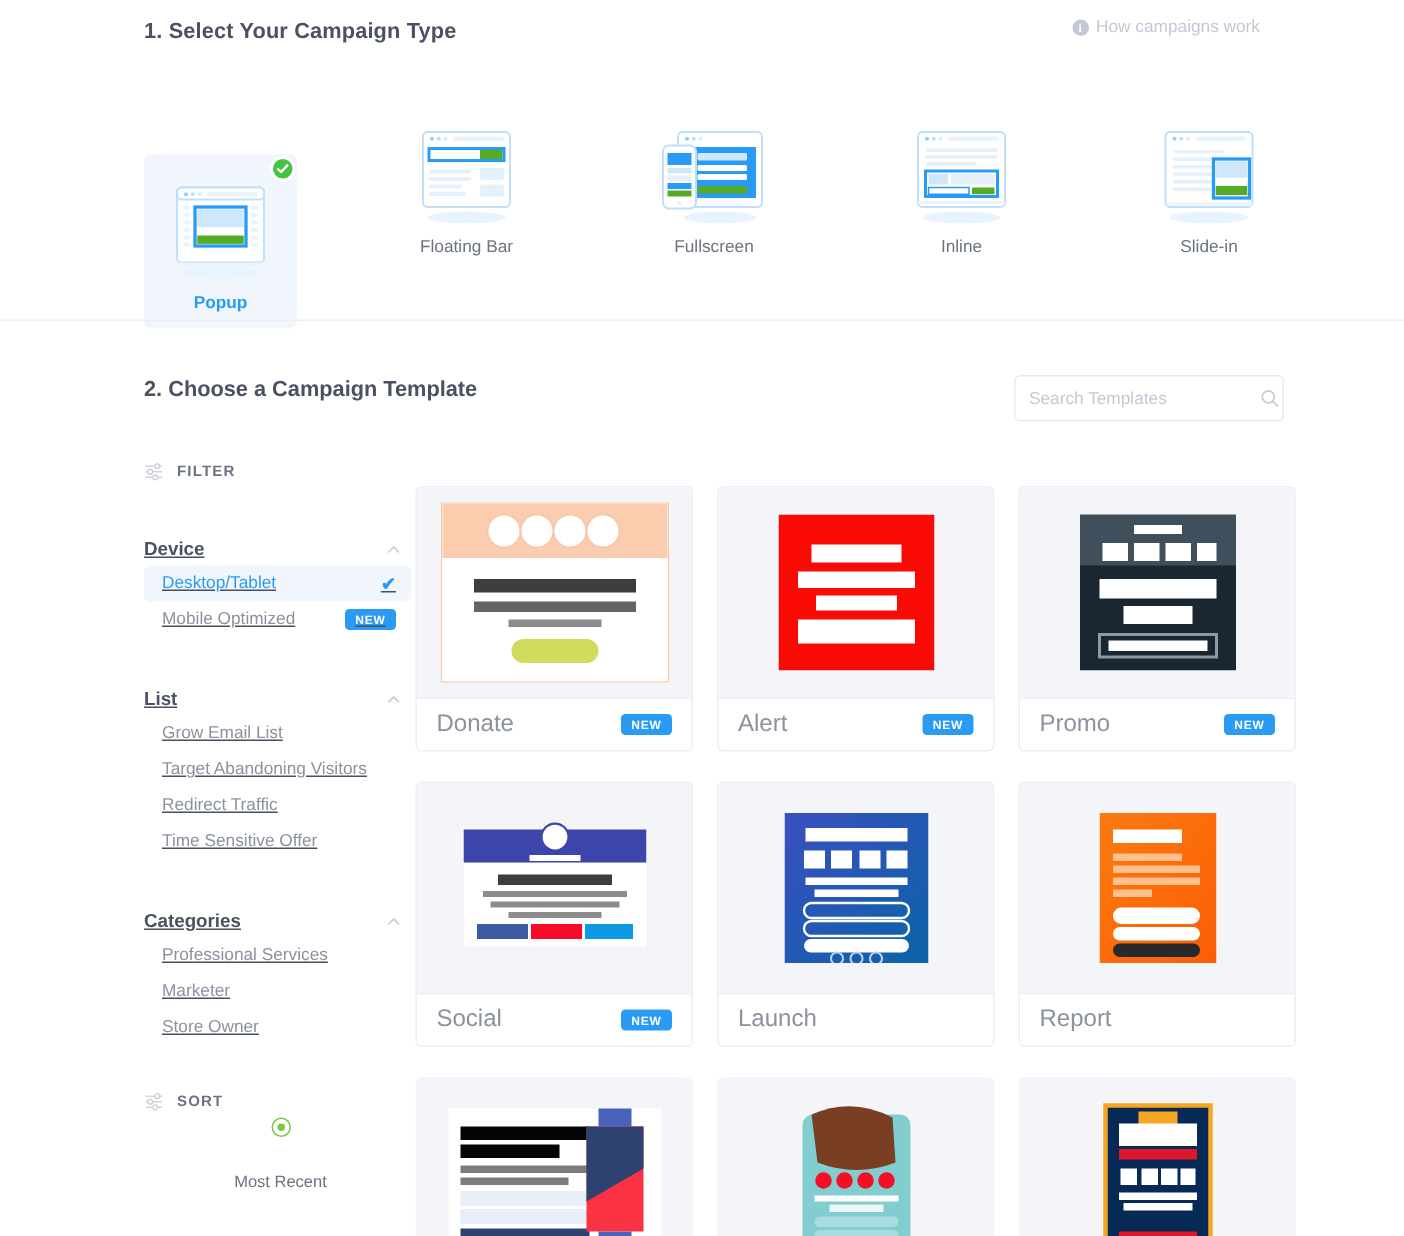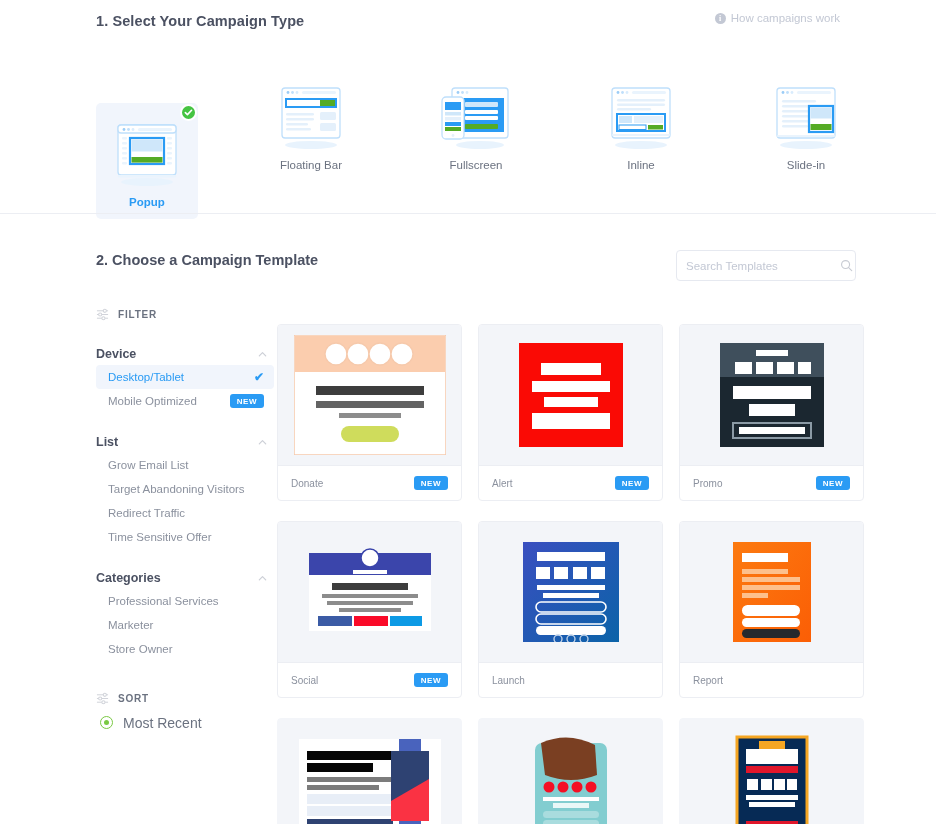--- a/index.html
+++ b/index.html
@@ -70,41 +70,41 @@
   .search-ico { width: 13px; height: 13px; opacity:.55; }
 
   
   .sidebar { position: absolute; left: 96px; top: 303px; width: 178px; }
   .side-head {
     display: flex; align-items: center; gap: 9px;
     font-size: 10px; font-weight: bold; color: #6b7280; letter-spacing: .8px;
     height: 22px;
   }
   .filter-ico { width: 13px; height: 13px; opacity: .45; }
-  .grp { margin-top: 18px; }
+  .grp { margin-top: 30px; text-decoration: underline; }
   .grp-title {
     display: flex; align-items: center; justify-content: space-between;
     font-size: 12.5px; font-weight: bold; color: #4b5162; padding: 0 6px 0 0;
     height: 22px;
   }
   .chev { width: 11px; height: 11px; opacity:.5; }
   .opt {
     height: 24px; display: flex; align-items: center; justify-content: space-between;
     padding: 0 10px 0 12px; font-size: 11.5px; color: #8b919e; border-radius: 4px;
   }
   .opt.active { background: #f1f5fc; color: #2a9bf4; }
   .tick { color: #2a9bf4; font-size: 12px; font-weight: bold; }
   .new-pill {
     background: #2a9bf4; color: #fff; font-size: 8px; font-weight: bold;
     letter-spacing: .5px; padding: 3px 7px 2px; border-radius: 3px;
   }
   .sort-head { margin-top: 26px; }
   .radio-row {
-    display: flex; align-items: center; gap: 10px; height: 27px;
-    padding-left: 4px; font-size: 14px; color: #6b7280;
+    display: flex; align-items: center; gap: 24px; height: 27px;
+    padding-left: 4px; font-size: 11px; color: #6b7280; flex-direction: column;
   }
   .radio {
     width: 13px; height: 13px; border-radius: 50%;
     border: 1.5px solid #d4d8e1; background:#fff;
     display:flex; align-items:center; justify-content:center; flex: none;
   }
   .radio.on { border-color: #7ac943; }
   .radio.on::after {
     content:""; width: 5px; height: 5px; border-radius: 50%; background: #7ac943;
   }
@@ -117,21 +117,21 @@
     background: #fff; overflow: hidden;
   }
   .tthumb {
     height: 140px; background: #f3f5f9;
     display: flex; align-items: center; justify-content: center;
   }
   .tfoot {
     height: 35px; border-top: 1px solid #eceef3; display:flex;
     align-items: center; justify-content: space-between; padding: 0 13px;
   }
-  .tname { font-size: 10px; color: #8b919e; }
+  .tname { font-size: 16px; color: #8b919e; }
   .tcard.noborder { border: none; }
   .tcard.noborder .tthumb { border-radius: 4px; height: 136px; }
 
   svg { display: block; }
 </style>
 </head>
 <body>
 
 <div class="page">
 

